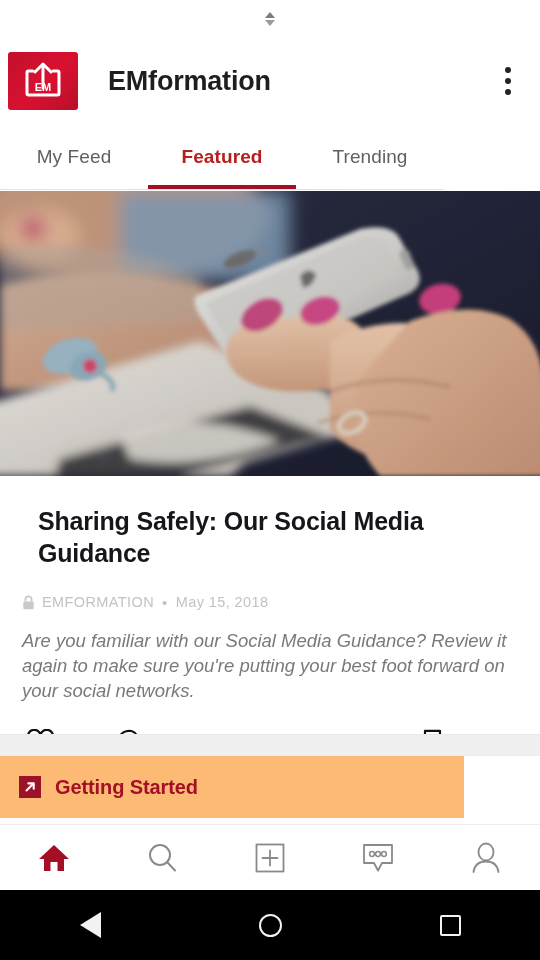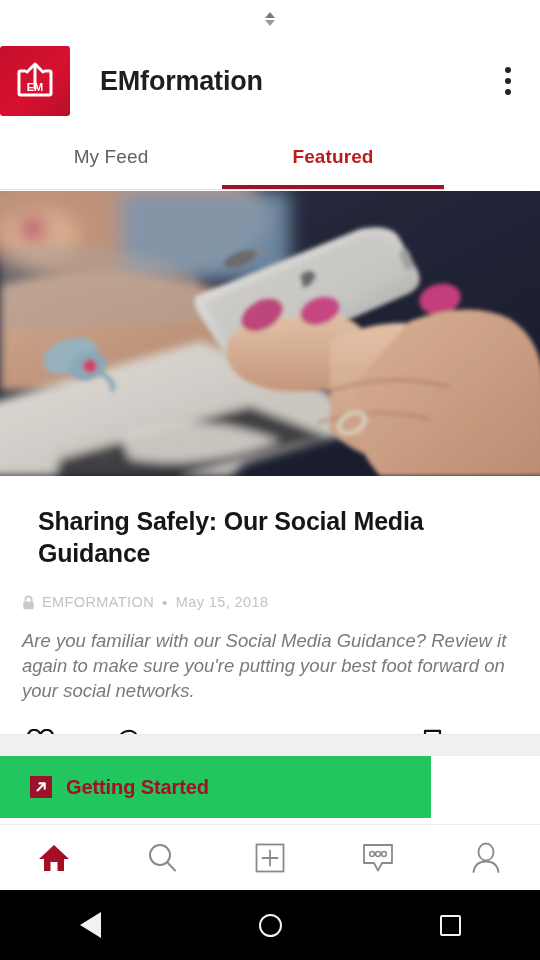--- a/index.html
+++ b/index.html
@@ -57,21 +57,22 @@
     top: 38px;
     left: 0;
     width: 540px;
     height: 86px;
     background: #ffffff;
     display: flex;
     align-items: center;
   }
   .app-logo {
     width: 70px;
-    height: 70px;
+    height: 58px;
+    margin-left: 8px;
     border-radius: 3px;
     background: linear-gradient(135deg, #c2102c 0%, #d81130 55%, #b80f28 100%);
     display: flex;
     align-items: center;
     justify-content: center;
     flex: none;
   }
   .app-title {
     margin-left: 30px;
     font-size: 27px;
@@ -221,26 +222,26 @@
     border-top: 1px solid #e8e8e8;
     border-bottom: 1px solid #ececec;
     box-sizing: border-box;
   }
 
   
   .section-link {
     position: absolute;
     top: 756px;
     left: 0;
-    width: 431px;
+    width: 464px;
     height: 62px;
-    background: #22c55e;
-    display: flex;
-    align-items: center;
-    padding-left: 30px;
+    background: #fdba74;
+    display: flex;
+    align-items: center;
+    padding-left: 19px;
     box-sizing: border-box;
   }
   .ext-icon {
     width: 22px;
     height: 22px;
     background: #9b1229;
     display: flex;
     align-items: center;
     justify-content: center;
     flex: none;
@@ -335,20 +336,23 @@
       <i></i>
     </div>
   </div>
 
   <div class="tabs">
     <div class="tab">
       <span>My Feed</span>
     </div>
     <div class="tab active">
       <span>Featured</span>
+    </div>
+    <div class="tab">
+      <span>Trending</span>
     </div>
   </div>
 
   <div class="hero">
     <svg width="540" height="285" viewBox="0 0 540 285">
       <defs>
         <linearGradient id="bgDark" x1="0" y1="0" x2="1" y2="1">
           <stop offset="0%" stop-color="#2b2f45"></stop>
           <stop offset="100%" stop-color="#141829"></stop>
         </linearGradient>

